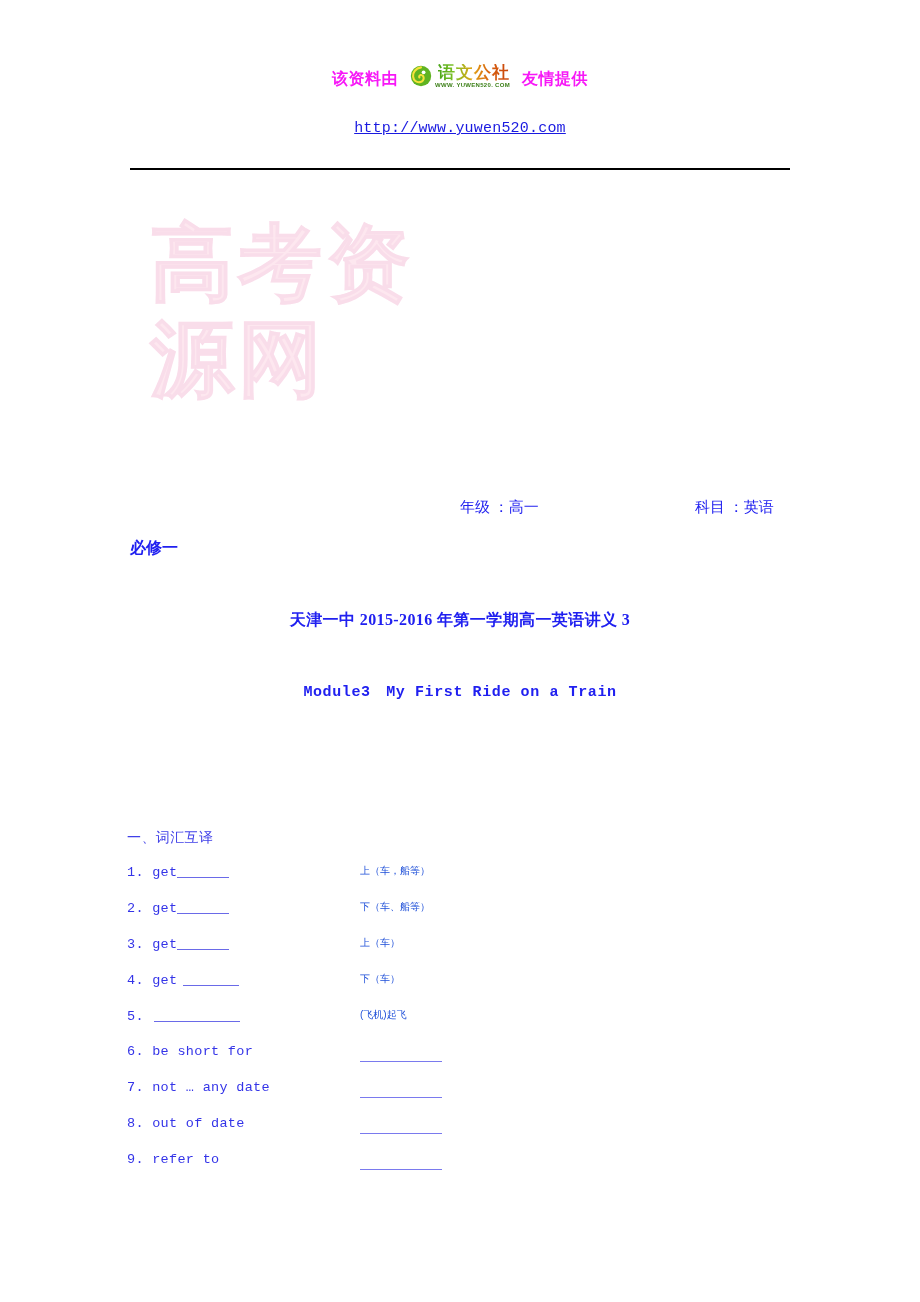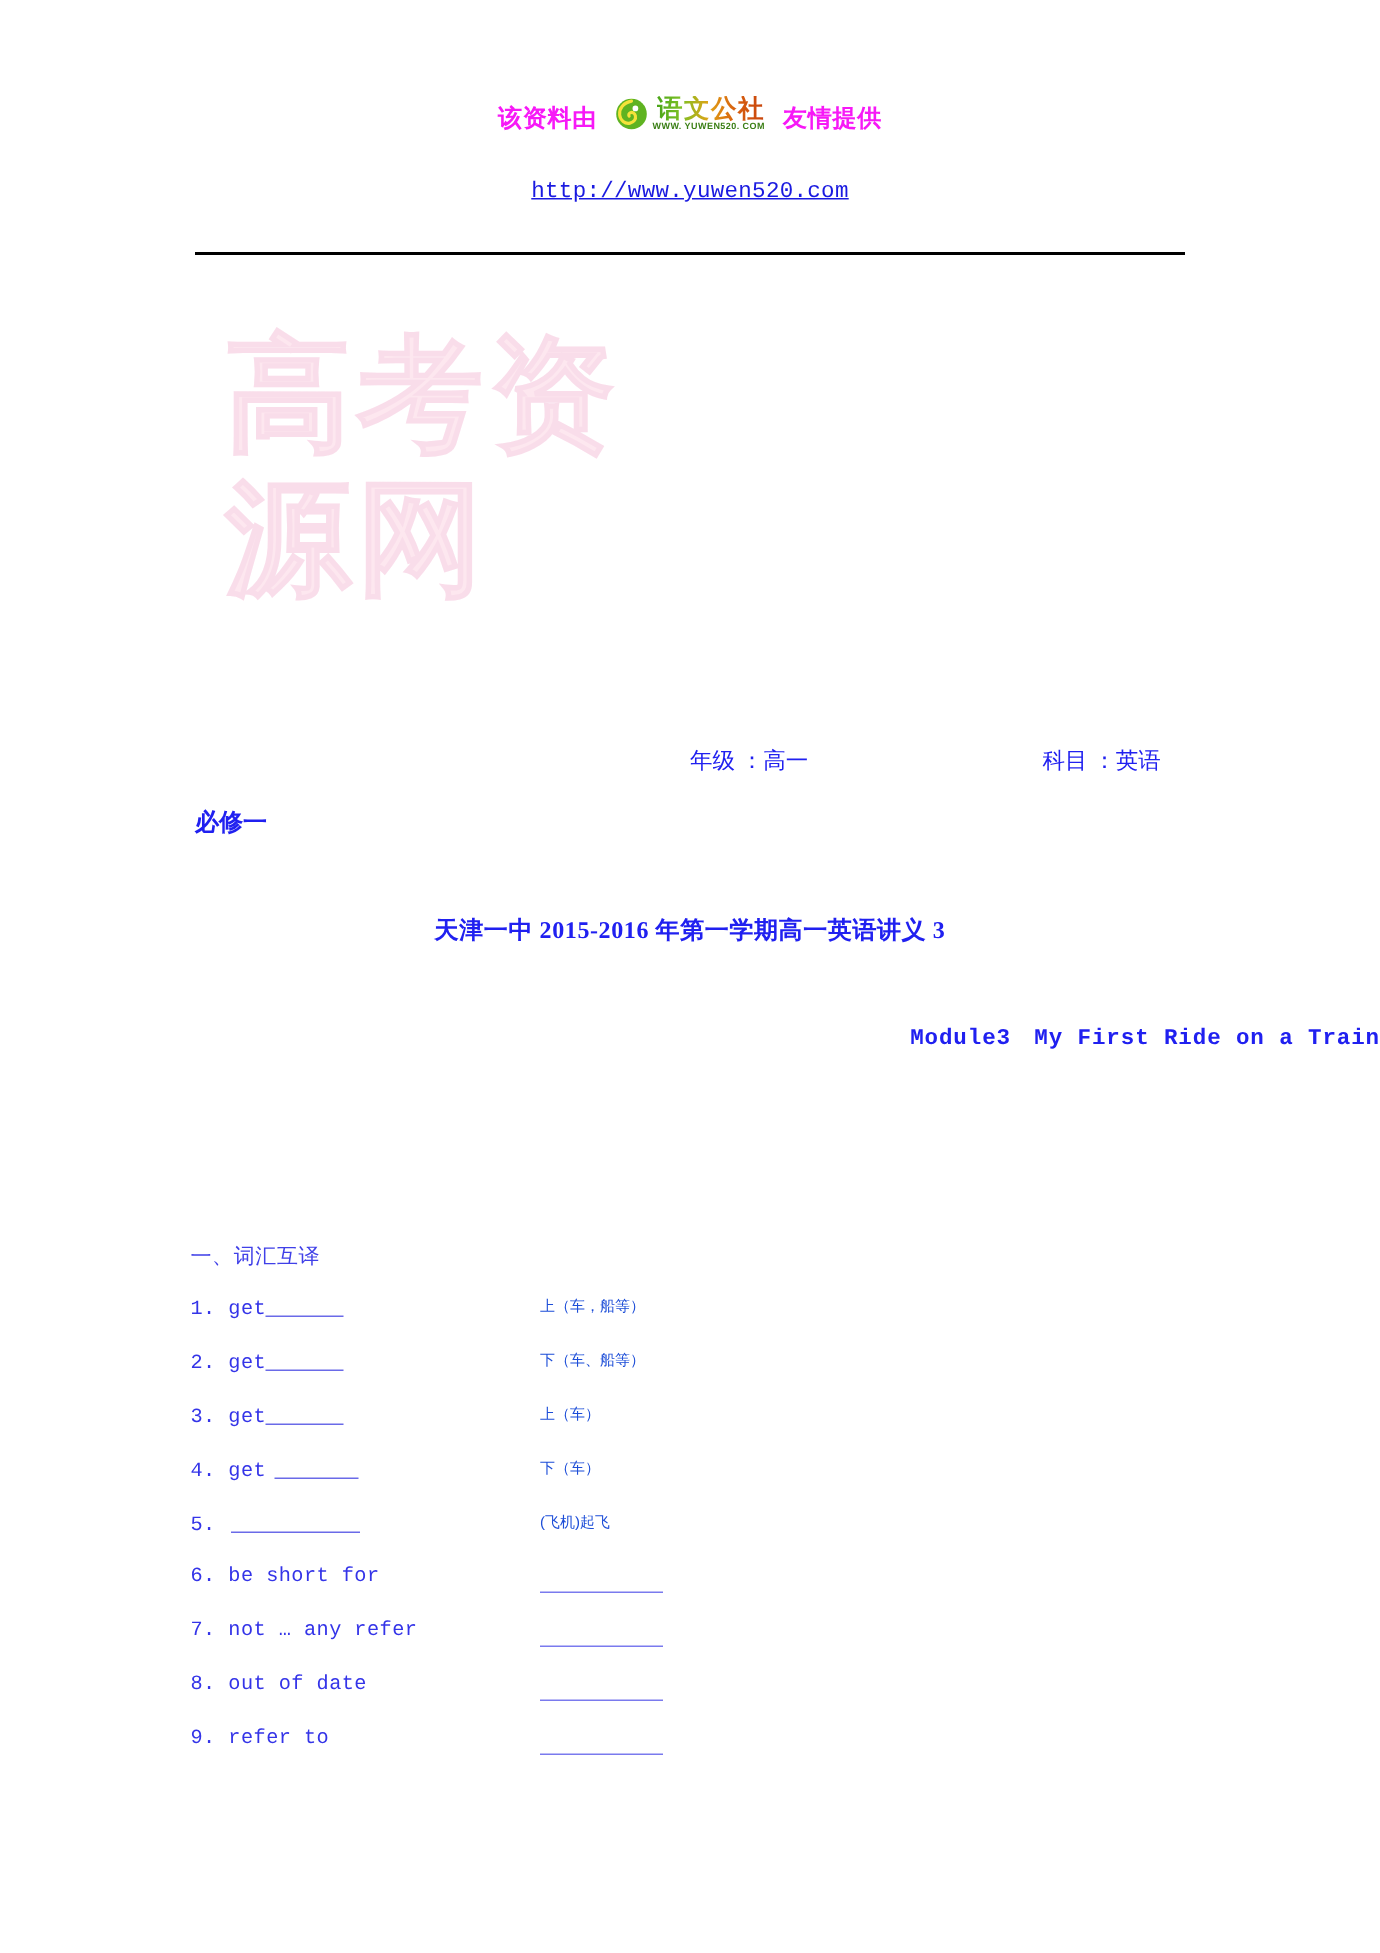--- a/index.html
+++ b/index.html
@@ -177,21 +177,21 @@
     font-family: "Liberation Serif", "DejaVu Serif", serif;
     font-weight: bold;
     font-size: 16px;
     letter-spacing: 0.4px;
   }
   .module-title {
     position: absolute;
     left: 0;
     top: 682px;
     width: 920px;
-    text-align: right;
+    text-align: center;
     color: #2020f0;
     font-family: "Liberation Mono", "DejaVu Sans Mono", monospace;
     font-weight: bold;
     font-size: 15px;
     letter-spacing: 0.6px;
   }
   .lesson-line {
     position: absolute;
     left: 130px;
     top: 755px;
@@ -334,21 +334,21 @@
       </div>
       <div class="vocab-row">
         <div class="vocab-left"><span class="vocab-num">5.</span> <span class="blank blank-term-long"></span></div>
         <div class="vocab-right">(飞机)起飞</div>
       </div>
       <div class="vocab-row">
         <div class="vocab-left"><span class="vocab-num">6.</span> <span class="vocab-term">be short for</span></div>
         <div class="vocab-right answer-blank"><span class="blank-answer"></span></div>
       </div>
       <div class="vocab-row">
-        <div class="vocab-left"><span class="vocab-num">7.</span> <span class="vocab-term">not … any refer</span></div>
+        <div class="vocab-left"><span class="vocab-num">7.</span> <span class="vocab-term">not … any date</span></div>
         <div class="vocab-right answer-blank"><span class="blank-answer"></span></div>
       </div>
       <div class="vocab-row">
         <div class="vocab-left"><span class="vocab-num">8.</span> <span class="vocab-term">out of date</span></div>
         <div class="vocab-right answer-blank"><span class="blank-answer"></span></div>
       </div>
       <div class="vocab-row">
         <div class="vocab-left"><span class="vocab-num">9.</span> <span class="vocab-term">refer to</span></div>
         <div class="vocab-right answer-blank"><span class="blank-answer"></span></div>
       </div>

